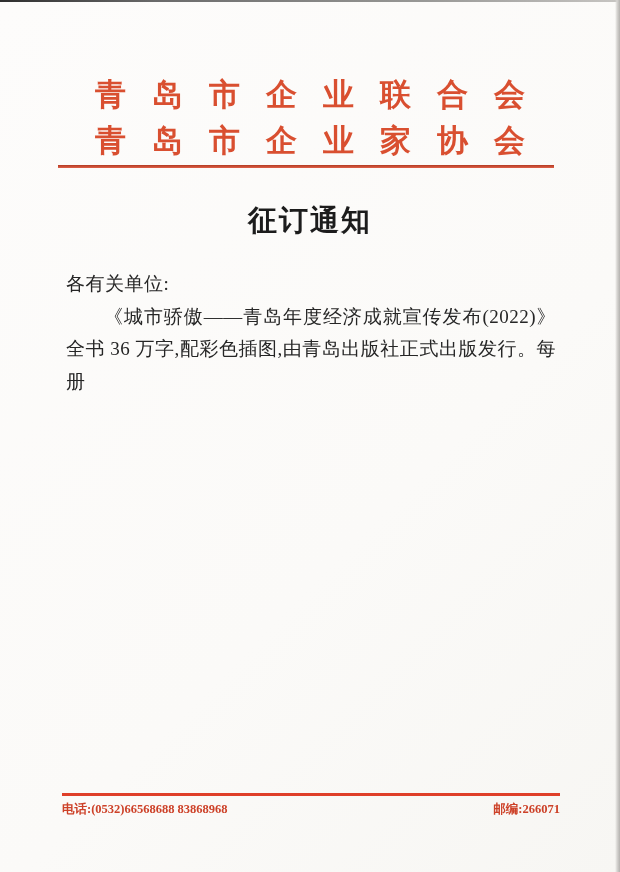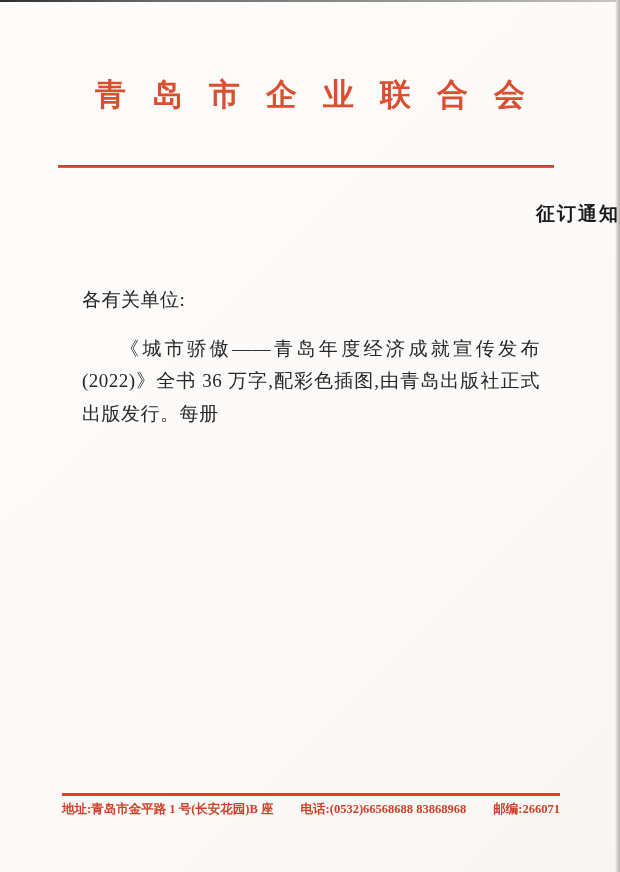--- a/index.html
+++ b/index.html
@@ -50,41 +50,41 @@
     left: 58px;
     width: 496px;
     height: 3px;
     background: linear-gradient(#b23a21, #e0614a);
   }
   .notice-title {
     position: absolute;
     top: 201px;
     left: 0;
     width: 100%;
-    text-align: right;
+    text-align: center;
     font-family: Liberation Serif, serif;
     font-weight: 700;
-    font-size: 19px;
+    font-size: 29px;
     letter-spacing: 2px;
     color: #1c1c1c;
   }
   .body-text {
     position: absolute;
     top: 268px;
     left: 66px;
     width: 490px;
     font-size: 19px;
     line-height: 32.6px;
     color: #262626;
     text-align: justify;
     text-align-last: left;
     letter-spacing: 0.5px;
   }
   .body-text p {
-    margin: 16px;
+    margin: 0;
     text-indent: 2em;
   }
   .body-text p.salutation {
     text-indent: 0;
   }
   .footer-rule {
     position: absolute;
     top: 793px;
     left: 62px;
     width: 498px;
@@ -108,32 +108,32 @@
 </head>
 <body>
 
 <div class="page">
 
   <div class="scan-edge-top"></div>
   <div class="scan-edge-right"></div>
 
   <div class="letterhead">
     <div class="letterhead-line">青岛市企业联合会</div>
+    <div class="letterhead-line">青岛市企业家协会</div>
   </div>
 
   <div class="header-rule"></div>
 
   <div class="notice-title">征订通知</div>
 
   <div class="body-text">
     <p class="salutation">各有关单位:</p>
     <p>《城市骄傲——青岛年度经济成就宣传发布(2022)》全书 36 万字,配彩色插图,由青岛出版社正式出版发行。每册</p>
   </div>
 
   <div class="footer-rule"></div>
 
   <div class="footer-row">
-    <span>地址:青岛市金平路 1 号(长安花园)B 座</span>
     <span>电话:(0532)66568688    83868968</span>
     <span>邮编:266071</span>
   </div>
 
 </div>
 
 </body></html>

